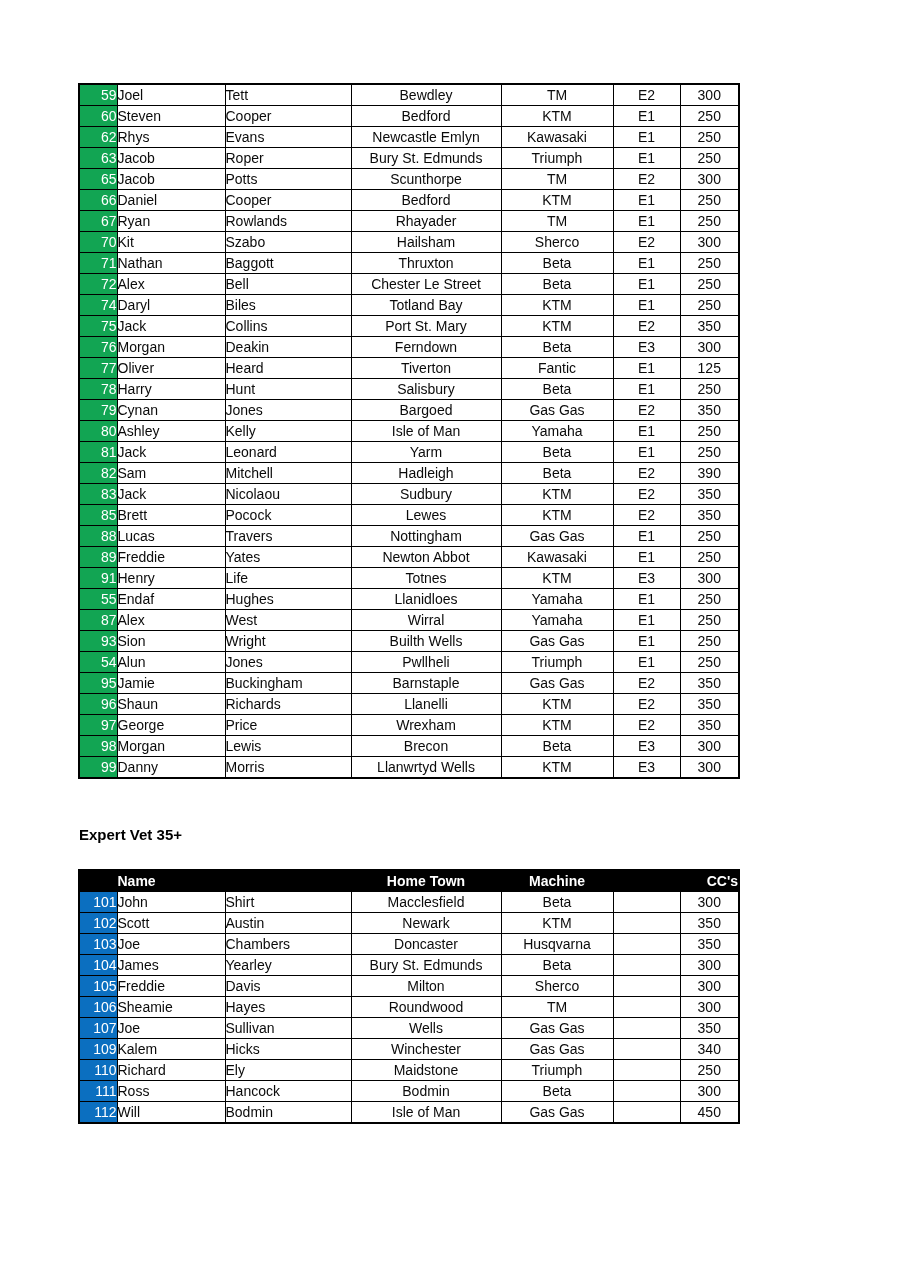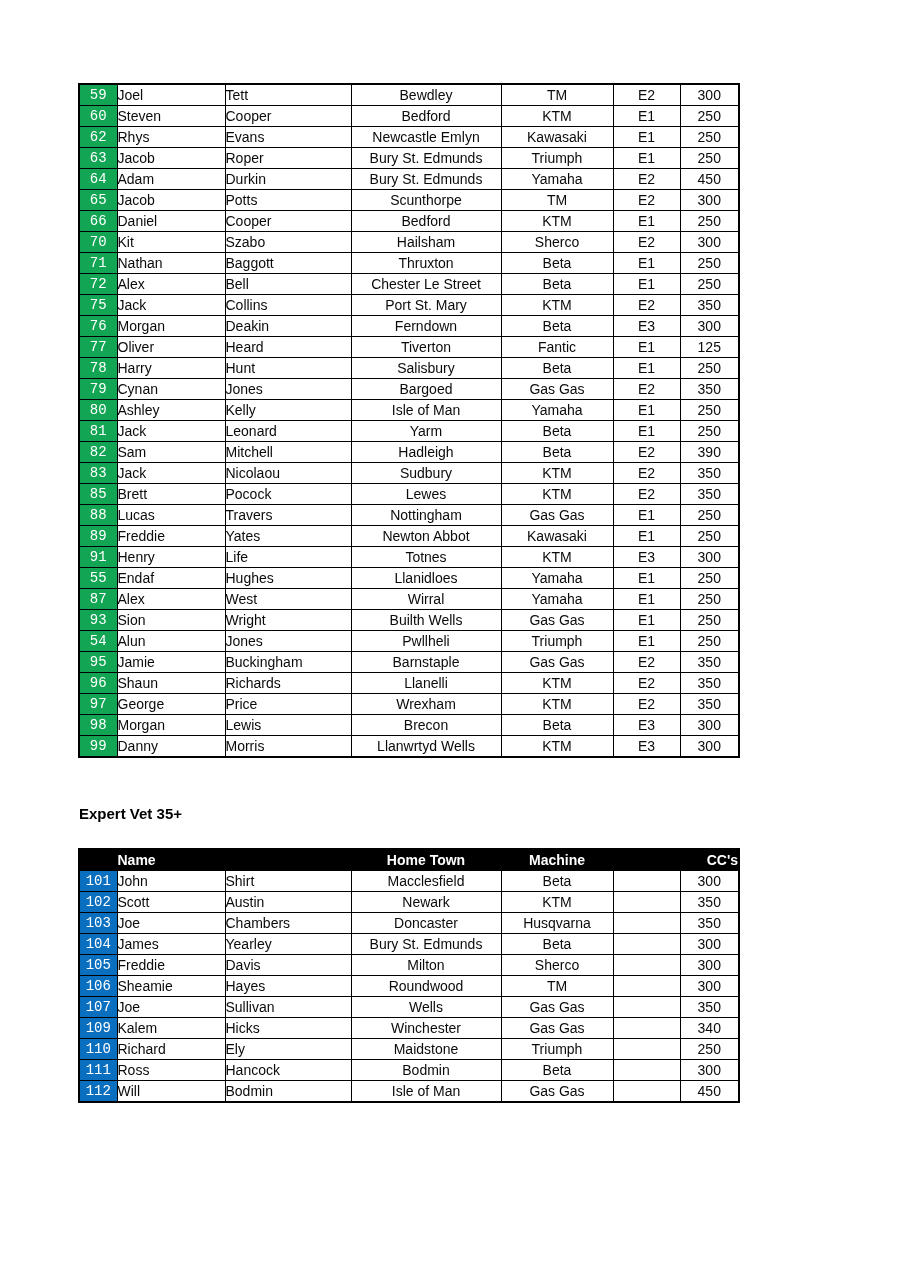--- a/index.html
+++ b/index.html
@@ -15,21 +15,21 @@
     border:2px solid var(--grid,#000);
   }
   table.entry-table td, table.entry-table th{
     border:1.5px solid var(--grid,#000);
     height:20px;padding:0;font-size:14px;line-height:20px;
     overflow:hidden;white-space:nowrap;font-weight:normal;
     vertical-align:middle;
   }
   td.num{
     color:#fff;font-weight:bold;font-size:13px;
-    text-align:center;padding-left:4px;font-family:Liberation Mono, monospace;
+    text-align:right;padding-left:4px;
   }
   td.num-green{background:var(--green,#12A553);}
   td.num-blue{background:var(--blue,#0B6FC0);}
   td.first,td.last{text-align:left;padding-left:6px;}
   td.town,td.machine,td.cls,td.cc{text-align:center;}
   tr.header-row th{
     background:var(--hdr,#000);color:#fff;font-weight:bold;
     border-color:var(--hdr,#000);font-size:14px;
   }
   th.h-name{text-align:left;padding-left:7px;}
@@ -86,47 +86,47 @@
         <tr>
           <td class="num num-green">63</td>
           <td class="first">Jacob</td>
           <td class="last">Roper</td>
           <td class="town">Bury St. Edmunds</td>
           <td class="machine">Triumph</td>
           <td class="cls">E1</td>
           <td class="cc">250</td>
         </tr>
         <tr>
-          <td class="num num-green">64</td>
-          <td class="first">Adam</td>
-          <td class="last">Durkin</td>
-          <td class="town">Bury St. Edmunds</td>
-          <td class="machine">Yamaha</td>
-          <td class="cls">E2</td>
-          <td class="cc">450</td>
-        </tr>
-        <tr>
           <td class="num num-green">65</td>
           <td class="first">Jacob</td>
           <td class="last">Potts</td>
           <td class="town">Scunthorpe</td>
           <td class="machine">TM</td>
           <td class="cls">E2</td>
           <td class="cc">300</td>
         </tr>
         <tr>
           <td class="num num-green">66</td>
           <td class="first">Daniel</td>
           <td class="last">Cooper</td>
           <td class="town">Bedford</td>
           <td class="machine">KTM</td>
           <td class="cls">E1</td>
           <td class="cc">250</td>
         </tr>
         <tr>
+          <td class="num num-green">67</td>
+          <td class="first">Ryan</td>
+          <td class="last">Rowlands</td>
+          <td class="town">Rhayader</td>
+          <td class="machine">TM</td>
+          <td class="cls">E1</td>
+          <td class="cc">250</td>
+        </tr>
+        <tr>
           <td class="num num-green">70</td>
           <td class="first">Kit</td>
           <td class="last">Szabo</td>
           <td class="town">Hailsham</td>
           <td class="machine">Sherco</td>
           <td class="cls">E2</td>
           <td class="cc">300</td>
         </tr>
         <tr>
           <td class="num num-green">71</td>
@@ -136,20 +136,29 @@
           <td class="machine">Beta</td>
           <td class="cls">E1</td>
           <td class="cc">250</td>
         </tr>
         <tr>
           <td class="num num-green">72</td>
           <td class="first">Alex</td>
           <td class="last">Bell</td>
           <td class="town">Chester Le Street</td>
           <td class="machine">Beta</td>
+          <td class="cls">E1</td>
+          <td class="cc">250</td>
+        </tr>
+        <tr>
+          <td class="num num-green">74</td>
+          <td class="first">Daryl</td>
+          <td class="last">Biles</td>
+          <td class="town">Totland Bay</td>
+          <td class="machine">KTM</td>
           <td class="cls">E1</td>
           <td class="cc">250</td>
         </tr>
         <tr>
           <td class="num num-green">75</td>
           <td class="first">Jack</td>
           <td class="last">Collins</td>
           <td class="town">Port St. Mary</td>
           <td class="machine">KTM</td>
           <td class="cls">E2</td>

